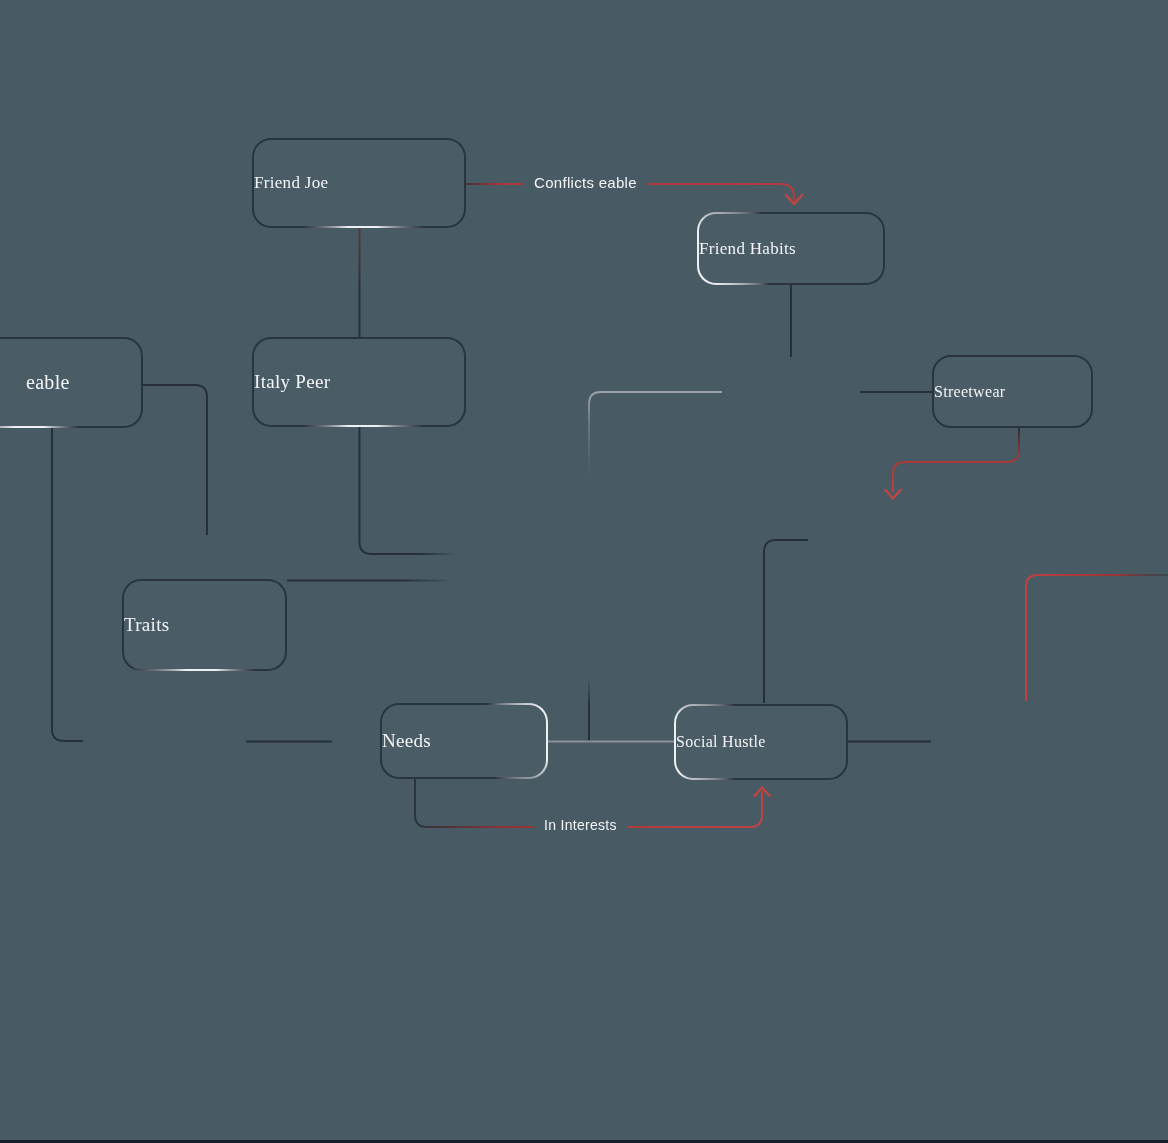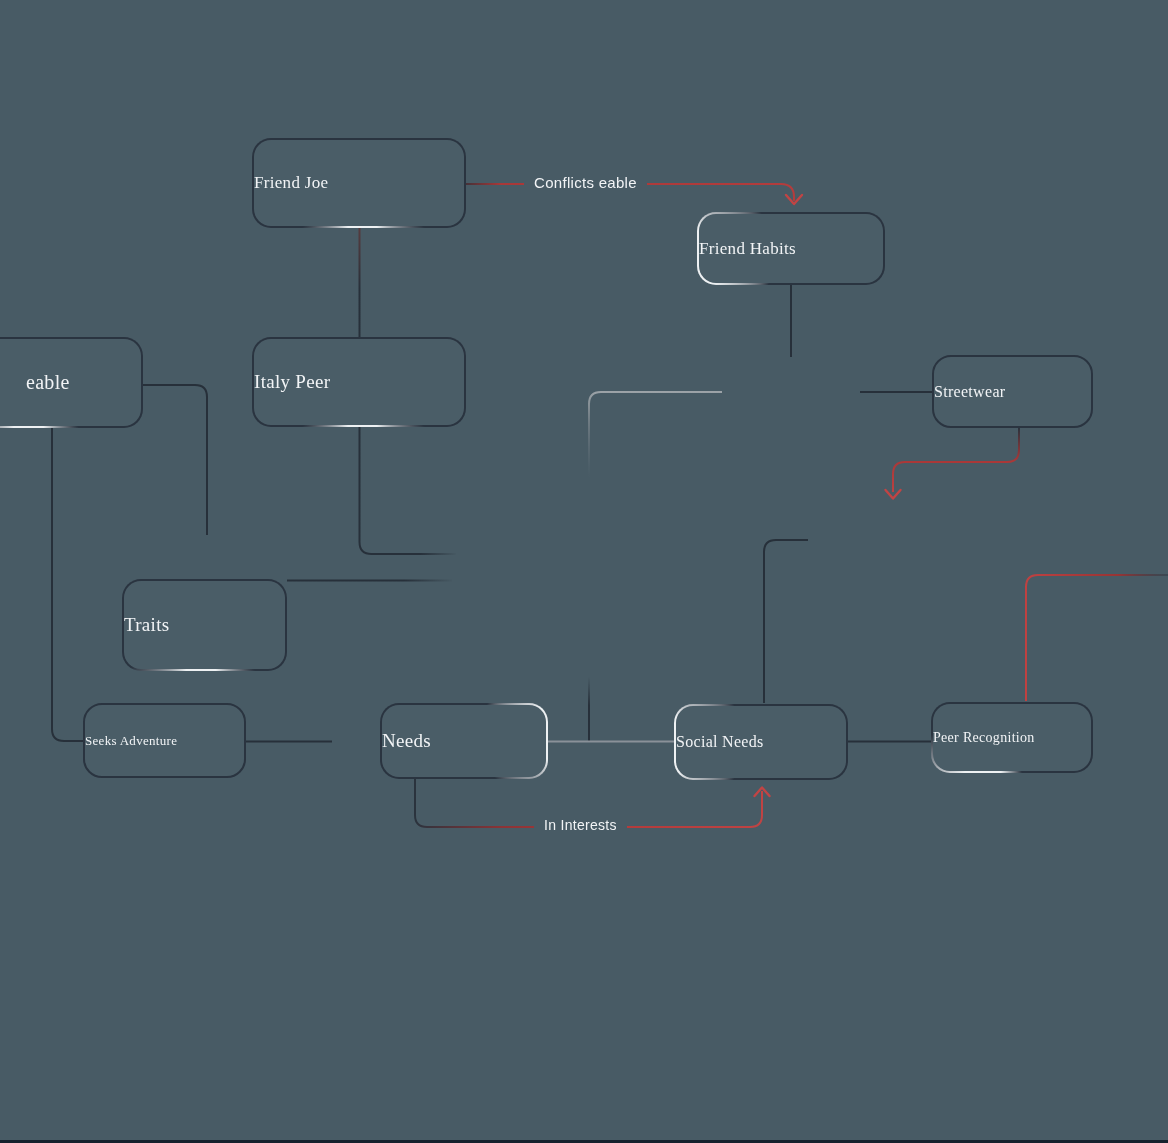--- a/index.html
+++ b/index.html
@@ -160,34 +160,28 @@
   <div class="node" style="left:122px;top:535px;width:165px;height:92px;--a:166deg;font-size:19px;margin-top:44px;">
     <span>Traits</span>
   </div>
 
 
   <div class="node plain" style="left:932px;top:355px;width:161px;height:73px;font-size:16px;">
     <span>Streetwear</span>
   </div>
 
 
-  <div class="node plain" style="left:83px;top:703px;width:163px;height:75px;font-size:13px;">
-    <span>Seeks Adventure</span>
-  </div>
 
   <div class="node" style="left:332px;top:703px;width:168px;height:76px;--a:66deg;font-size:19px;margin-left:48px;">
     <span>Needs</span>
   </div>
 
   <div class="node" style="left:674px;top:704px;width:174px;height:76px;--a:250deg;font-size:16px;">
-    <span>Social Needs</span>
+    <span>Social Hustle</span>
   </div>
 
-  <div class="node" style="left:931px;top:702px;width:162px;height:71px;--a:198deg;font-size:14px;">
-    <span>Peer Recognition</span>
-  </div>
 
   <div class="edge-label" style="left:524px;top:171px;font-size:15px;">Conflicts eable</div>
 
   <div class="edge-label" style="left:534px;top:814px;font-size:14px;">In Interests</div>
 
   <div class="bottom-strip"></div>
 </div>
 
 </body></html>

